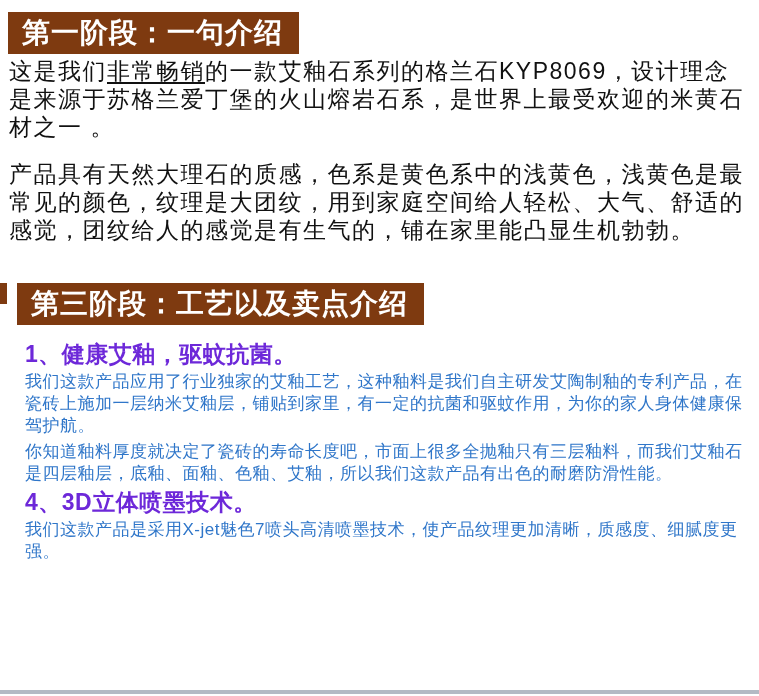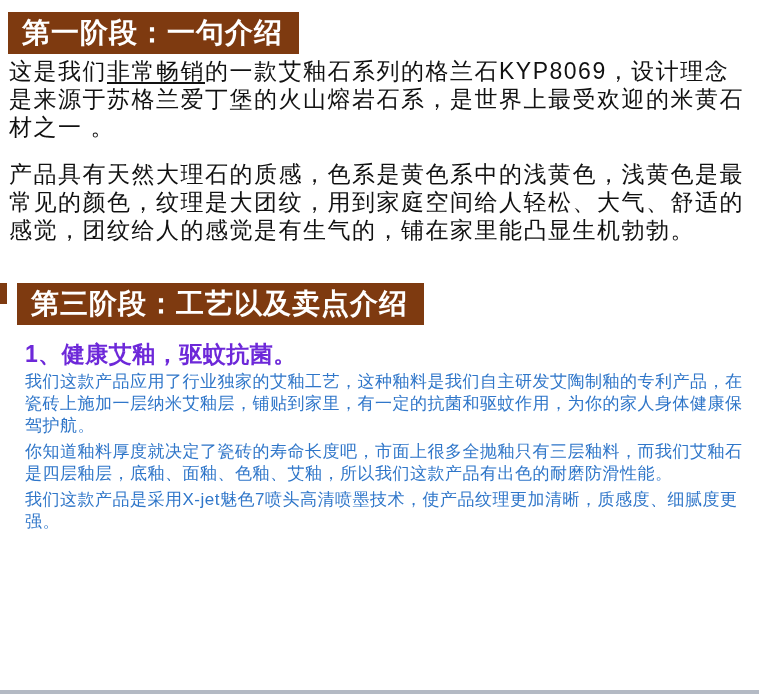--- a/index.html
+++ b/index.html
@@ -104,19 +104,20 @@
   </div>
 
   <div class="points">
 
     <p class="pt-title t1">1、健康艾釉，驱蚊抗菌。</p>
     <p class="pt-desc">我们这款产品应用了行业独家的艾釉工艺，这种釉料是我们自主研发艾陶制釉的专利产品，在瓷砖上施加一层纳米艾釉层，铺贴到家里，有一定的抗菌和驱蚊作用，为你的家人身体健康保驾护航。</p>
 
     <p class="pt-desc">你知道釉料厚度就决定了瓷砖的寿命长度吧，市面上很多全抛釉只有三层釉料，而我们艾釉石是四层釉层，底釉、面釉、色釉、艾釉，所以我们这款产品有出色的耐磨防滑性能。</p>
 
 
+    <p class="pt-title t4">4、3D立体喷墨技术。</p>
     <p class="pt-desc"><span>我们这款产品是采用</span><span class="b">X-jet魅色7喷头高清喷墨技术</span><span>，使产品纹理更加清晰，质感度、细腻度更强。</span></p>
 
   </div>
 
   <div class="bottom-bar"></div>
 
 </div>
 
 </body></html>

